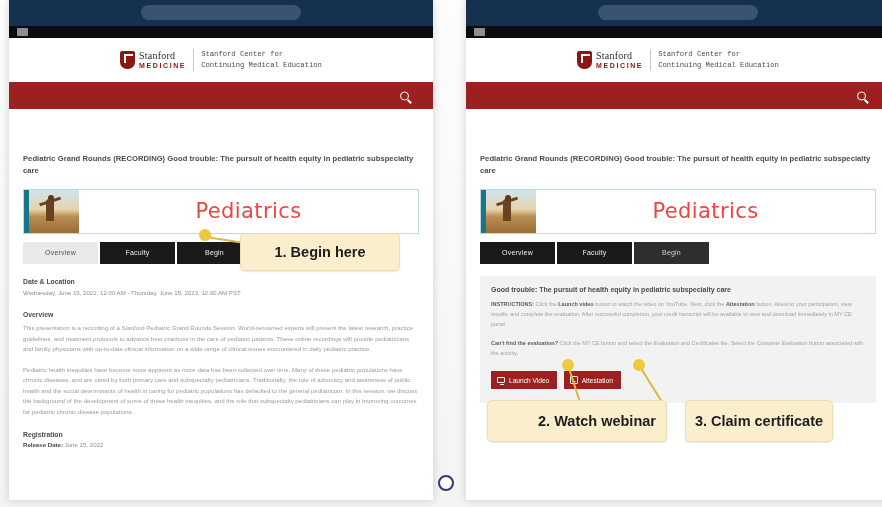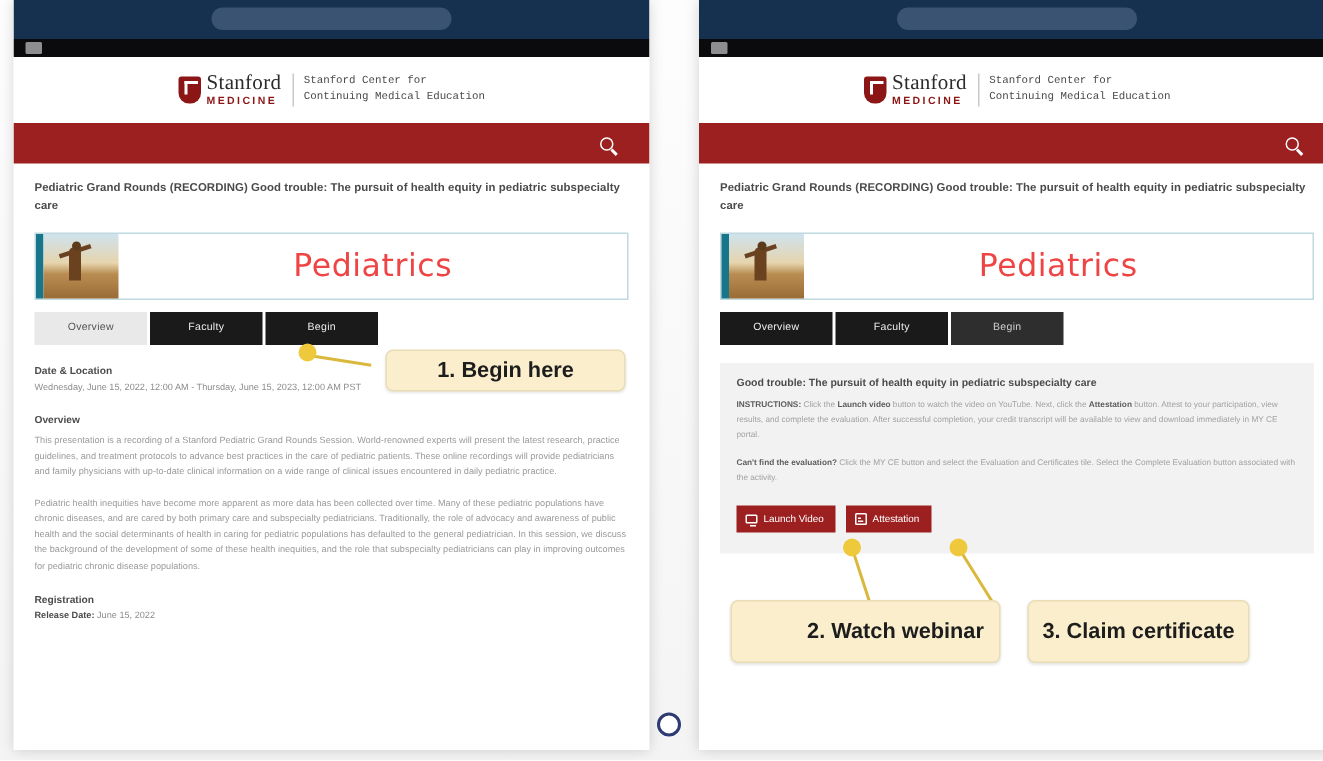--- a/index.html
+++ b/index.html
@@ -76,21 +76,21 @@
     content: "";
     position: absolute;
     left: 4px; top: 3px;
     width: 7px; height: 7px;
     border-left: 2px solid #fff;
     border-top: 2px solid #fff;
   }
   .logo-text { line-height: 1.05; }
   .logo-stanford {
     font-family: "Liberation Serif", serif;
-    font-size: 14px;
+    font-size: 10px;
     color: #2b2b2b;
     letter-spacing: .2px;
   }
   .logo-medicine {
     font-size: 7px;
     letter-spacing: 1.6px;
     color: #8c1515;
     font-weight: bold;
   }
   .logo-divider {
@@ -131,20 +131,21 @@
 
   
   .page-body { padding: 10px 14px 0 14px; }
 
   .course-title {
     font-size: 7.6px;
     font-weight: bold;
     color: #4b4b4b;
     line-height: 1.55;
     letter-spacing: .05px;
+    margin-top: 34px;
   }
 
   
   .banner {
     margin-top: 12px;
     height: 45px;
     border: 1px solid #bfd9df;
     display: flex;
     align-items: stretch;
     background: #fff;
@@ -293,21 +294,21 @@
     border: 1px solid #eadcb4;
     border-radius: 5px;
     color: #1d1d1d;
     font-weight: bold;
     display: flex;
     align-items: center;
     justify-content: center;
     box-shadow: 0 1px 2px rgba(0,0,0,.10);
     z-index: 30;
   }
-  #callout-1 { left: 240px; top: 233px; width: 160px; height: 28px; font-size: 14.5px; margin-left: 17px; }
+  #callout-1 { left: 240px; top: 233px; width: 160px; height: 38px; font-size: 14.5px; }
   #callout-2 { left: 487px; top: 400px; width: 180px; height: 42px; font-size: 14.5px; padding-left: 40px; }
   #callout-3 { left: 685px; top: 400px; width: 148px; height: 42px; font-size: 14.5px; }
 
   .dot {
     position: absolute;
     width: 12px; height: 12px;
     border-radius: 50%;
     background: #efc93c;
     z-index: 31;
   }

